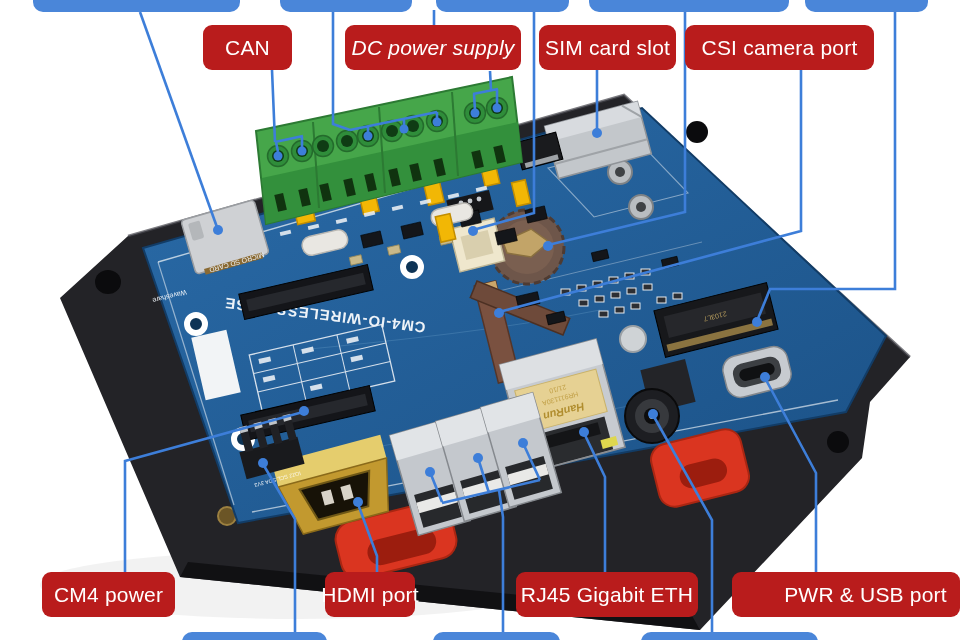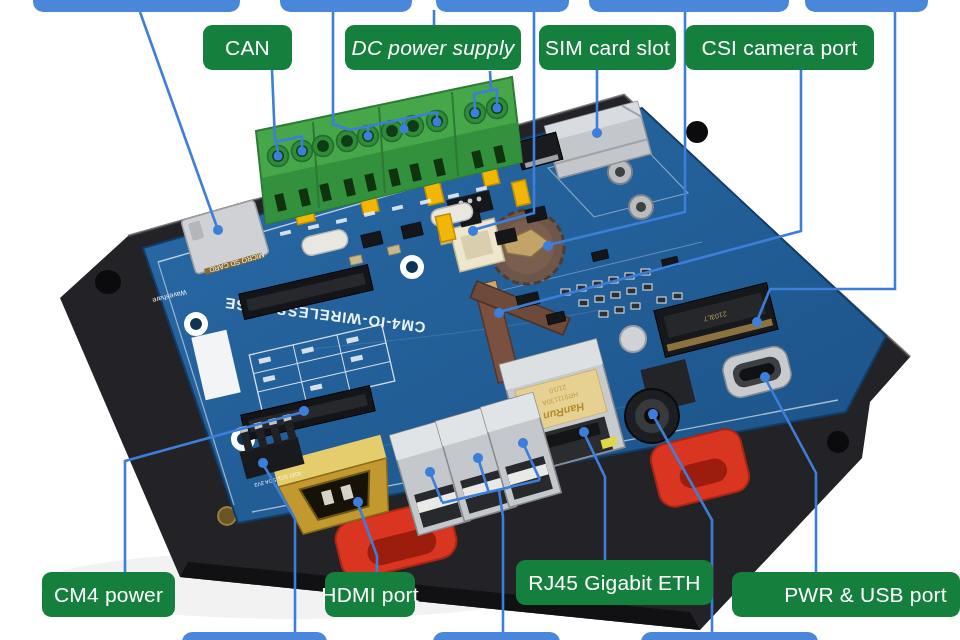--- a/index.html
+++ b/index.html
@@ -3,21 +3,21 @@
 <meta charset="utf-8">
 <style>
   html,body{margin:0;padding:0;background:#ffffff;}
   .stage{
     position:relative;width:960px;height:640px;background:#ffffff;
     overflow:hidden;font-family:"Liberation Sans",sans-serif;
   }
   svg.board-art{position:absolute;left:0;top:0;z-index:1;}
   svg.callout-lines{position:absolute;left:0;top:0;z-index:2;}
   .callout{
-    position:absolute;background:#15803d;color:#ffffff;border-radius:9px;
+    position:absolute;background:#b91c1c;color:#ffffff;border-radius:9px;
     display:flex;align-items:center;justify-content:center;
     font-size:21px;font-weight:500;letter-spacing:.2px;z-index:3;
     white-space:nowrap;
   }
   .cutoff{position:absolute;background:#4a86d9;border-radius:10px;z-index:3;}
 </style>
 </head>
 <body>
 
 <div class="stage">
@@ -383,20 +383,20 @@
   <div class="cutoff" style="left:589px;top:-22px;width:200px;height:34px;"></div>
   <div class="cutoff" style="left:805px;top:-22px;width:123px;height:34px;"></div>
 
   <div class="callout" style="left:203px;top:25px;width:89px;height:45px;">CAN</div>
   <div class="callout" style="left:345px;top:25px;width:176px;height:45px;font-style:italic;">DC power supply</div>
   <div class="callout" style="left:539px;top:25px;width:137px;height:45px;">SIM card slot</div>
   <div class="callout" style="left:685px;top:25px;width:189px;height:45px;">CSI camera port</div>
 
   <div class="callout" style="left:42px;top:572px;width:133px;height:45px;">CM4 power</div>
   <div class="callout" style="left:325px;top:572px;width:90px;height:45px;">HDMI port</div>
-  <div class="callout" style="left:516px;top:560px;width:197px;height:45px;text-align:right;">RJ45 Gigabit ETH</div>
+  <div class="callout" style="left:516px;top:572px;width:182px;height:45px;text-align:right;">RJ45 Gigabit ETH</div>
   <div class="callout" style="left:732px;top:572px;width:189px;height:45px;padding-left:39px;">PWR &amp; USB port</div>
 
   <div class="cutoff" style="left:182px;top:632px;width:145px;height:30px;"></div>
   <div class="cutoff" style="left:433px;top:632px;width:127px;height:30px;"></div>
   <div class="cutoff" style="left:641px;top:632px;width:177px;height:30px;"></div>
 
 </div>
 
 </body></html>

